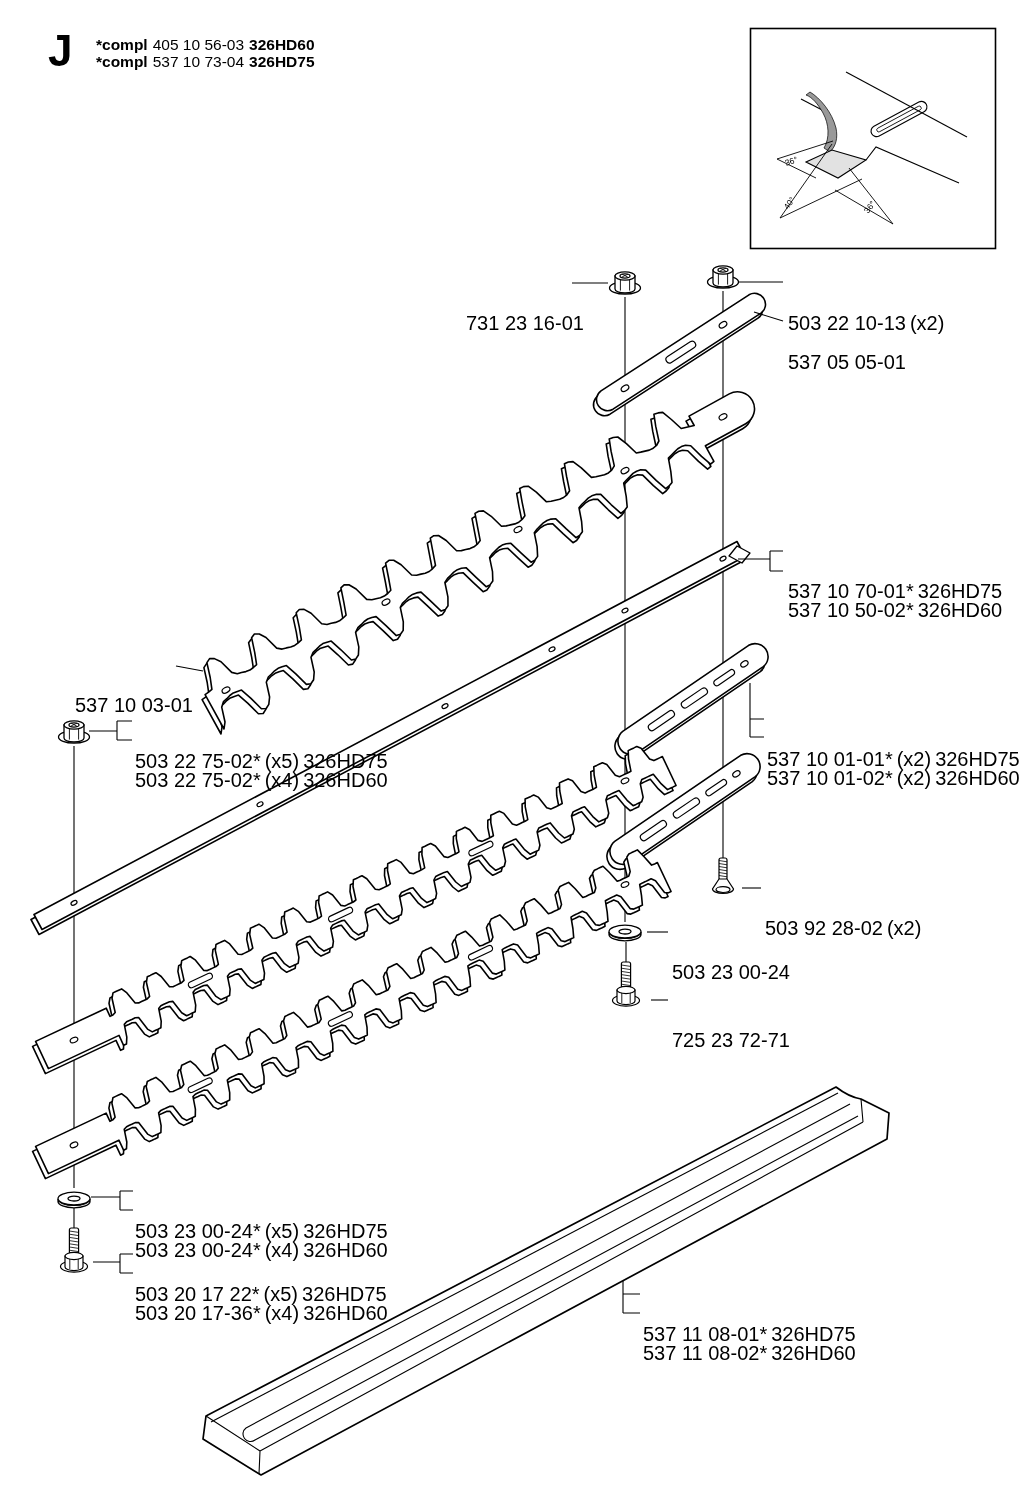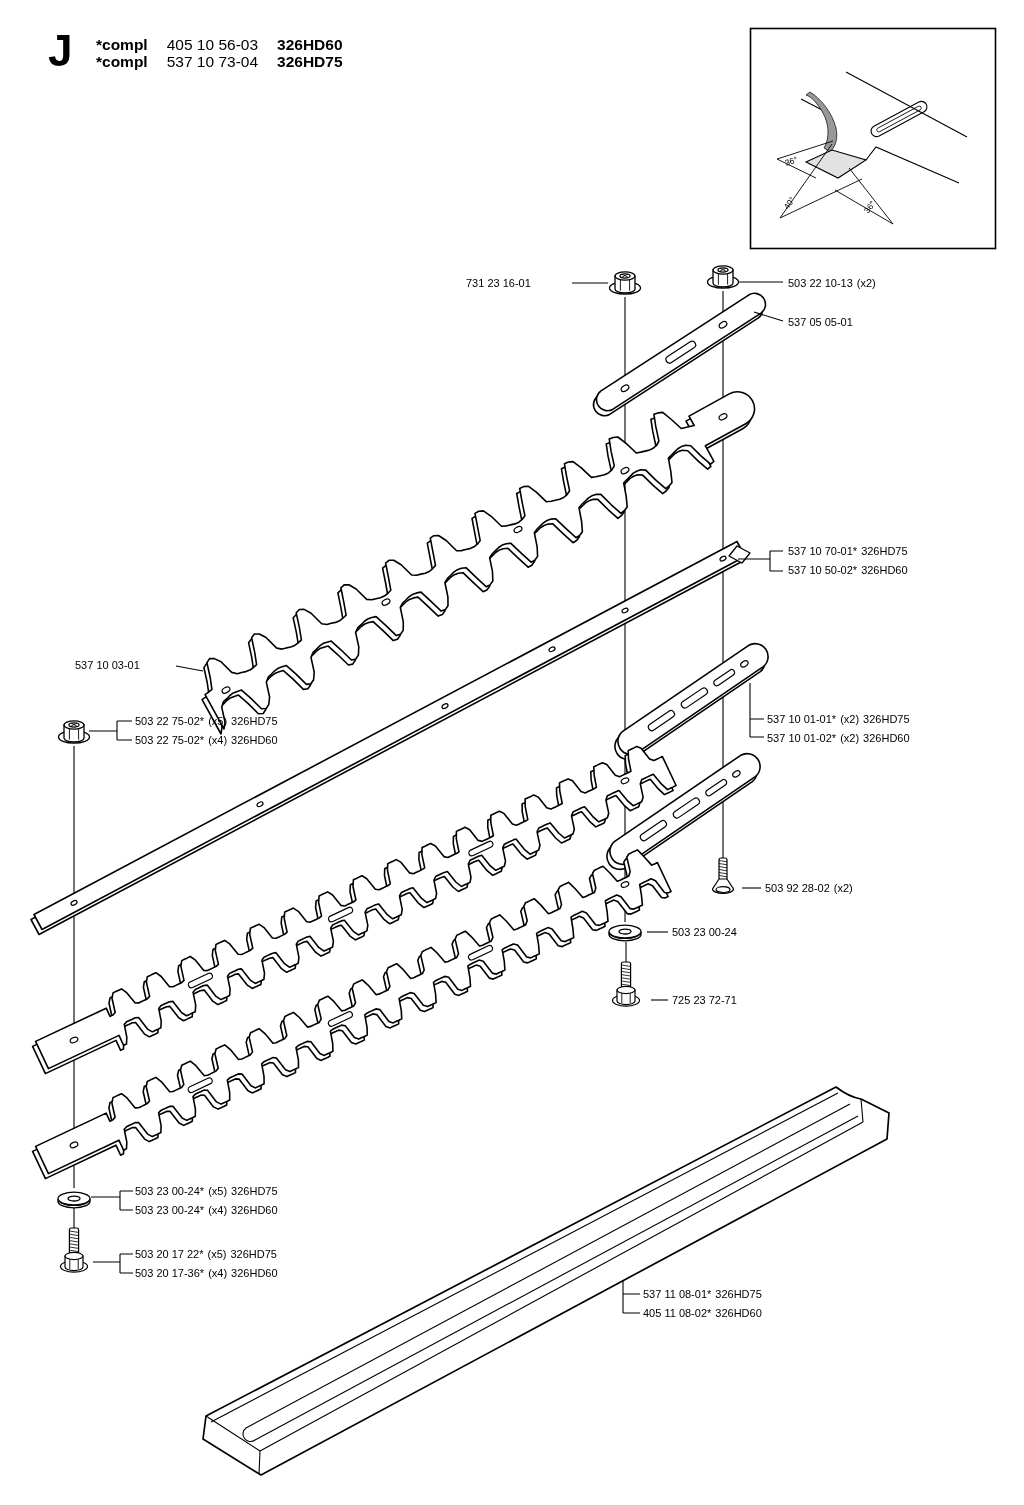--- a/index.html
+++ b/index.html
@@ -1,22 +1,22 @@
 <!DOCTYPE html>
 <html><head>
 <meta charset="utf-8">
 <style>
   html,body{margin:0;padding:0;background:#fff;}
   #page{position:relative;width:1024px;height:1505px;background:#fff;overflow:hidden;
         font-family:"Liberation Sans",sans-serif;color:#000;}
   #diagram{position:absolute;left:0;top:0;}
-  .lbl{position:absolute;display:flex;gap:4px;font-size:11px;line-height:19px;white-space:nowrap;}
+  .lbl{position:absolute;display:flex;gap:4px;font-size:20px;line-height:19px;white-space:nowrap;margin-top:40px;}
   .lbl .b{font-weight:normal;}
   .section-letter{position:absolute;left:48px;top:26px;font-size:44px;font-weight:bold;}
-  .title-line{position:absolute;left:96px;display:flex;gap:19px;font-size:15.5px;line-height:17px;}
+  .title-line{position:absolute;left:96px;display:flex;gap:5px;font-size:15.5px;line-height:17px;}
   .title-line .b{font-weight:bold;}
 </style>
 </head>
 <body>
 
 <div id="page">
 
   <div class="section-letter">J</div>
   <div class="title-line" style="top:36px">
     <span class="b">*compl</span>
@@ -256,16 +256,16 @@
   <div class="lbl" style="left:135px;top:1264px">
     <span>503 20 17-36*</span>
       <span class="b">(x4)</span>
       <span class="b">326HD60</span>
   </div>
   <div class="lbl" style="left:643px;top:1285px">
     <span>537 11 08-01*</span>
       <span class="b">326HD75</span>
   </div>
   <div class="lbl" style="left:643px;top:1304px">
-    <span>405 11 08-02*</span>
+    <span>537 11 08-02*</span>
       <span class="b">326HD60</span>
   </div>
 </div>
 
 </body></html>

